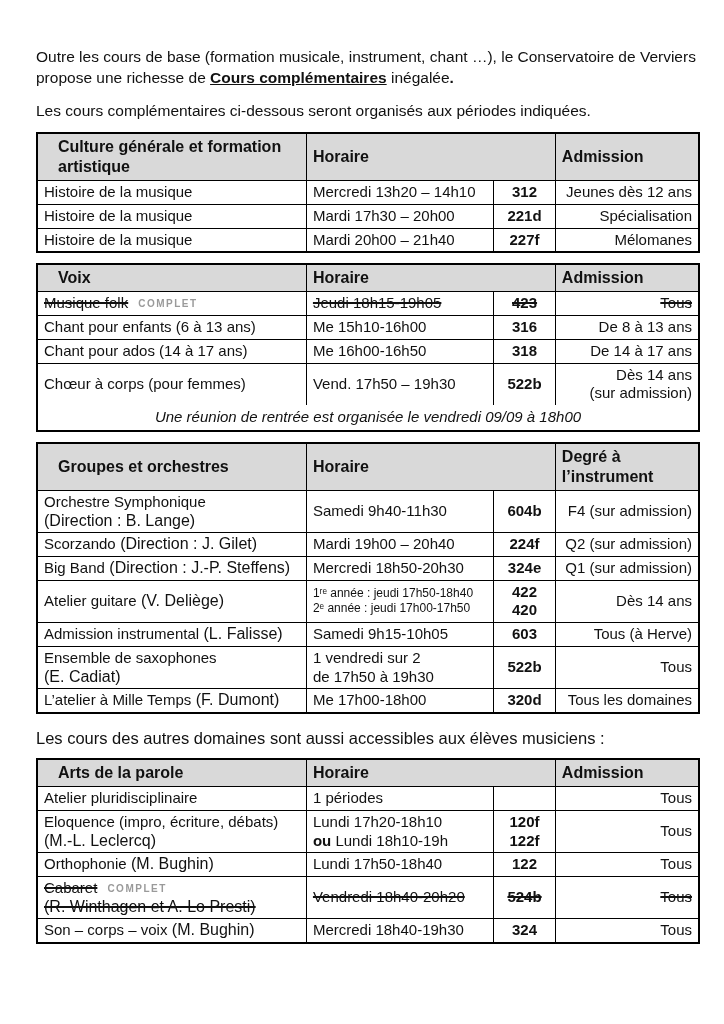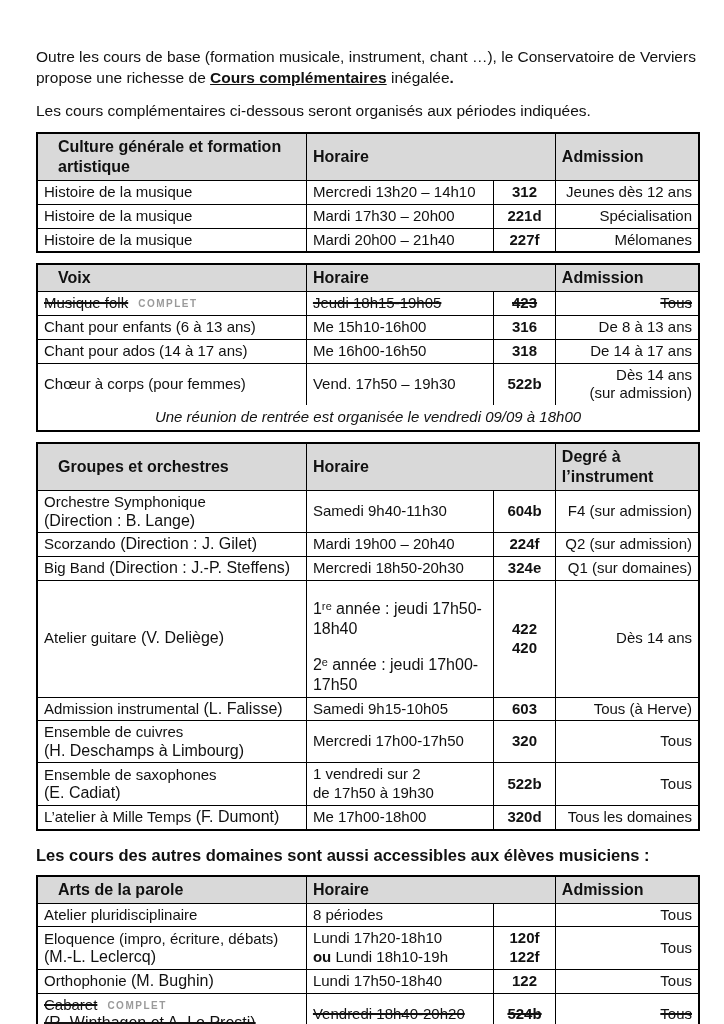--- a/index.html
+++ b/index.html
@@ -27,23 +27,23 @@
   .sub{font-size:16px;line-height:1.15;font-weight:normal;}
   td.code{text-align:center;font-weight:bold;}
   td.adm{text-align:right;}
   .strike{text-decoration:line-through;text-decoration-thickness:1.5px;}
   td.strike{text-decoration:line-through;text-decoration-thickness:1.5px;}
   .complet{
     display:inline-block;color:#9a9a9a;font-size:10px;font-weight:bold;
     letter-spacing:1.5px;margin-left:10px;text-decoration:none;vertical-align:1px;text-align:center;
   }
   .ou{font-weight:bold;}
-  .tight{font-size:16px;margin-top:16px;}
+  .tight{font-size:12px;}
   td.note-cell{border-top-style:hidden;font-style:italic;text-align:center;font-size:15px;padding:3px 6px;}
-  .section-line{font-weight:bold;font-size:16.5px;margin:15px 0 10px 0;}
+  .section-line{font-weight:normal;font-size:16.5px;margin:15px 0 10px 0;}
 </style>
 </head>
 <body>
 
 <div class="doc">
 
   <p class="intro"><span>Outre les cours de base (formation musicale, instrument, chant …), le Conservatoire de Verviers propose une richesse de </span><span class="bold-ul">Cours complémentaires</span><span> inégalée</span><span class="bold">.</span></p>
 
   <p class="intro">Les cours complémentaires ci-dessous seront organisés aux périodes indiquées.</p>
 
@@ -149,47 +149,41 @@
     <tr>
       <td class="name"><span class="nm">Scorzando</span><span class="sfx sub"> (Direction : J. Gilet)</span></td>
       <td>Mardi 19h00 – 20h40</td>
       <td class="code">224f</td>
       <td class="adm">Q2 (sur admission)</td>
     </tr>
     <tr>
       <td class="name"><span class="nm">Big Band</span><span class="sfx sub"> (Direction : J.-P. Steffens)</span></td>
       <td>Mercredi 18h50-20h30</td>
       <td class="code">324e</td>
-      <td class="adm">Q1 (sur domaines)</td>
+      <td class="adm">Q1 (sur admission)</td>
     </tr>
     <tr>
       <td class="name"><span class="nm">Atelier guitare</span><span class="sfx sub"> (V. Deliège)</span></td>
       <td>
         <div class="tight">1ʳᵉ année : jeudi 17h50-18h40</div>
         <div class="tight">2ᵉ année : jeudi 17h00-17h50</div>
       </td>
       <td class="code">
         <div>422</div>
         <div>420</div>
       </td>
       <td class="adm">Dès 14 ans</td>
     </tr>
     <tr>
       <td class="name"><span class="nm">Admission instrumental</span><span class="sfx sub"> (L. Falisse)</span></td>
       <td>Samedi 9h15-10h05</td>
       <td class="code">603</td>
       <td class="adm">Tous (à Herve)</td>
     </tr>
     <tr>
-      <td class="name"><span class="nm">Ensemble de cuivres</span><div class="sub">(H. Deschamps à Limbourg)</div></td>
-      <td>Mercredi 17h00-17h50</td>
-      <td class="code">320</td>
-      <td class="adm">Tous</td>
-    </tr>
-    <tr>
       <td class="name"><span class="nm">Ensemble de saxophones</span><div class="sub">(E. Cadiat)</div></td>
       <td>
         <div>1 vendredi sur 2</div>
         <div>de 17h50 à 19h30</div>
       </td>
       <td class="code">522b</td>
       <td class="adm">Tous</td>
     </tr>
     <tr>
       <td class="name"><span class="nm">L’atelier à Mille Temps</span><span class="sfx sub"> (F. Dumont)</span></td>
@@ -210,21 +204,21 @@
         <col class="c4">
       </colgroup>
     <tbody>
         <tr>
       <th class="left">Arts de la parole</th>
       <th colspan="2">Horaire</th>
       <th>Admission</th>
     </tr>
     <tr>
       <td class="name"><span class="nm">Atelier pluridisciplinaire</span></td>
-      <td>8 périodes</td>
+      <td>1 périodes</td>
       <td class="code"></td>
       <td class="adm">Tous</td>
     </tr>
     <tr>
       <td class="name"><span class="nm">Eloquence</span><span class="sfx"> (impro, écriture, débats)</span><div class="sub">(M.-L. Leclercq)</div></td>
       <td>
         <div>Lundi 17h20-18h10</div>
         <div><span class="ou">ou</span><span> Lundi 18h10-19h</span></div>
       </td>
       <td class="code">

